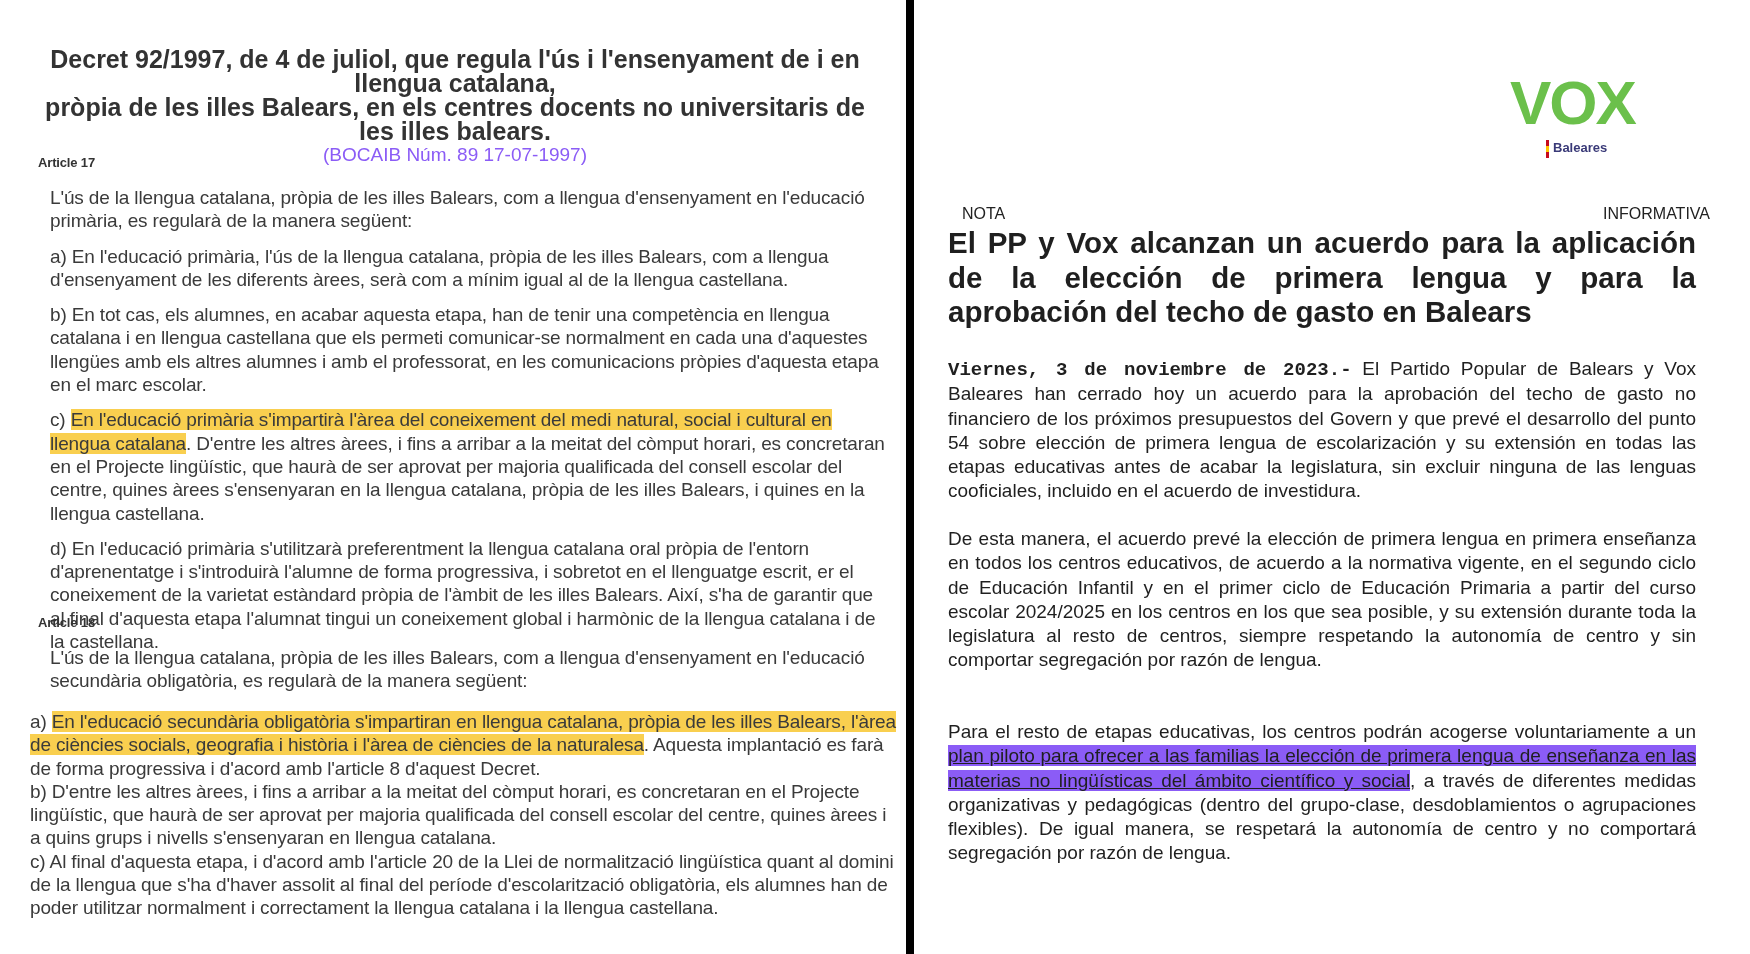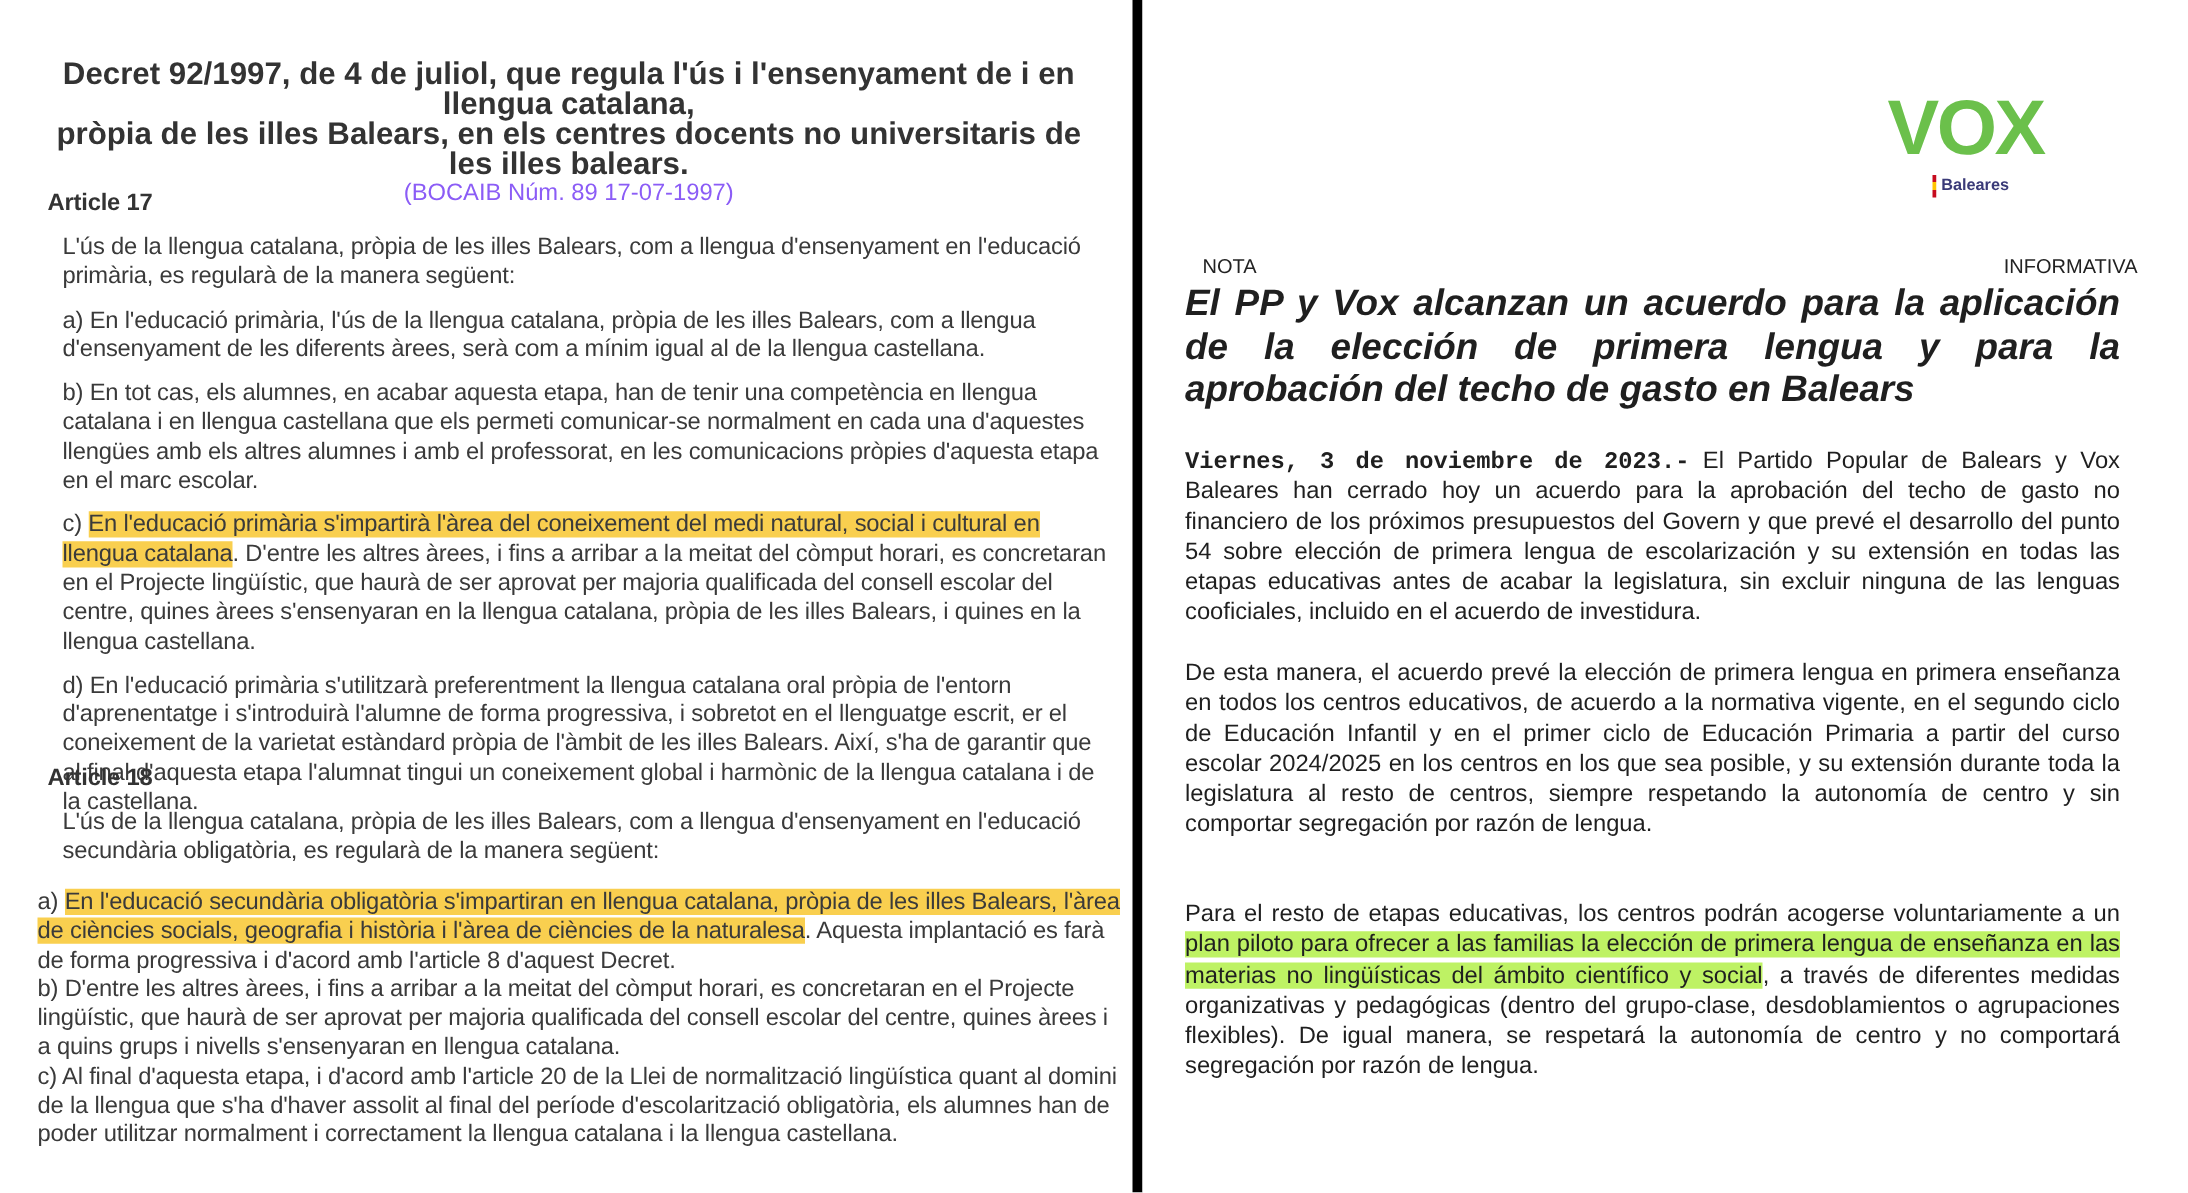--- a/index.html
+++ b/index.html
@@ -6,21 +6,21 @@
   html, body { width: 1750px; height: 954px; overflow: hidden; background: #ffffff; }
   body { position: relative; font-family: "Liberation Sans", sans-serif; color: #333333; }
 
   
   .left-doc { position: absolute; left: 0; top: 0; width: 906px; height: 954px; background: #ffffff; }
   .decree-header { position: absolute; left: 30px; top: 47px; width: 850px; text-align: center; }
   .decree-title { font-weight: bold; font-size: 25px; line-height: 24px; color: #333333; }
   .decree-ref { font-size: 19px; line-height: 24px; color: #8b5cf6; }
 
   .article { position: absolute; left: 38px; width: 860px; font-size: 19px; line-height: 23.3px; color: #3a3a3a; letter-spacing: -0.15px; }
-  .article-heading { font-weight: bold; font-size: 19px; line-height: 23px; color: #333333; }
+  .article-heading { font-weight: bold; font-size: 13px; line-height: 23px; color: #333333; }
   .article p { margin: 12px; }
   .art17 { top: 151px; }
   .art18 { top: 611px; }
   .art18-list { position: absolute; left: 30px; width: 866px; top: 710px; font-size: 19px; line-height: 23.3px; color: #3a3a3a; letter-spacing: -0.15px; }
   .art18-list p { margin: 0; }
   .hl-strong { background: #f9cf4f; }
 
   
   .divider { position: absolute; left: 906px; top: 0; width: 8px; height: 954px; background: #000000; }
 
@@ -31,29 +31,29 @@
   .pp-mark { position: absolute; left: 0; top: 0; width: 80px; height: 64px; }
   .pp-sep { position: absolute; left: 131px; top: 4px; width: 2px; height: 56px; background: #1d4e8f; }
   .pp-balears { position: absolute; left: 152px; top: 14px; font-weight: bold; font-size: 32px; letter-spacing: 0.5px; color: #1d4e8f; }
 
   .vox-logo { position: absolute; left: 596px; top: 72px; width: 140px; height: 95px; }
   .vox-word { position: absolute; left: 0; top: 0; font-weight: bold; font-size: 62px; line-height: 62px; color: #6bc04b; letter-spacing: -2px; }
   .vox-bar { position: absolute; left: 36px; top: 68px; width: 3px; height: 18px; background: linear-gradient(#c60b1e 0 33%, #ffc400 33% 66%, #c60b1e 66% 100%); }
   .vox-region { position: absolute; left: 43px; top: 68px; font-weight: bold; font-size: 13px; color: #3a3a78; }
 
   .note-row { position: absolute; left: 34px; top: 205px; width: 748px; display: flex; justify-content: space-between; font-size: 16px; color: #222222; margin-left: 14px; }
-  .press-title { position: absolute; left: 34px; top: 226px; width: 748px; font-weight: bold; font-size: 29.5px; line-height: 34.5px; color: #1f1f1f; text-align: justify; text-align-last: left; font-style: italic; }
+  .press-title { position: absolute; left: 34px; top: 226px; width: 748px; font-weight: bold; font-size: 29.5px; line-height: 34.5px; color: #1f1f1f; text-align: justify; text-align-last: left; }
 
   .press-body { position: absolute; left: 34px; width: 748px; font-size: 19px; line-height: 24.3px; color: #1f1f1f; text-align: justify; }
   .press-body p { margin: 0; }
   .pb1 { top: 357px; }
   .pb2 { top: 527px; }
   .pb3 { top: 720px; }
   .lead-date { font-weight: bold; font-family: Liberation Mono, monospace; }
-  .hl-soft { background: #bef264; }
+  .hl-soft { background: #8b5cf6; text-decoration: underline; }
 </style>
 </head>
 <body>
 
 <div class="left-doc">
   <div class="decree-header">
     <div class="decree-title">Decret 92/1997, de 4 de juliol, que regula l'ús i l'ensenyament de i en llengua catalana,</div>
     <div class="decree-title">pròpia de les illes Balears, en els centres docents no universitaris de les illes balears.</div>
     <div class="decree-ref">(BOCAIB Núm. 89 17-07-1997)</div>
   </div>

